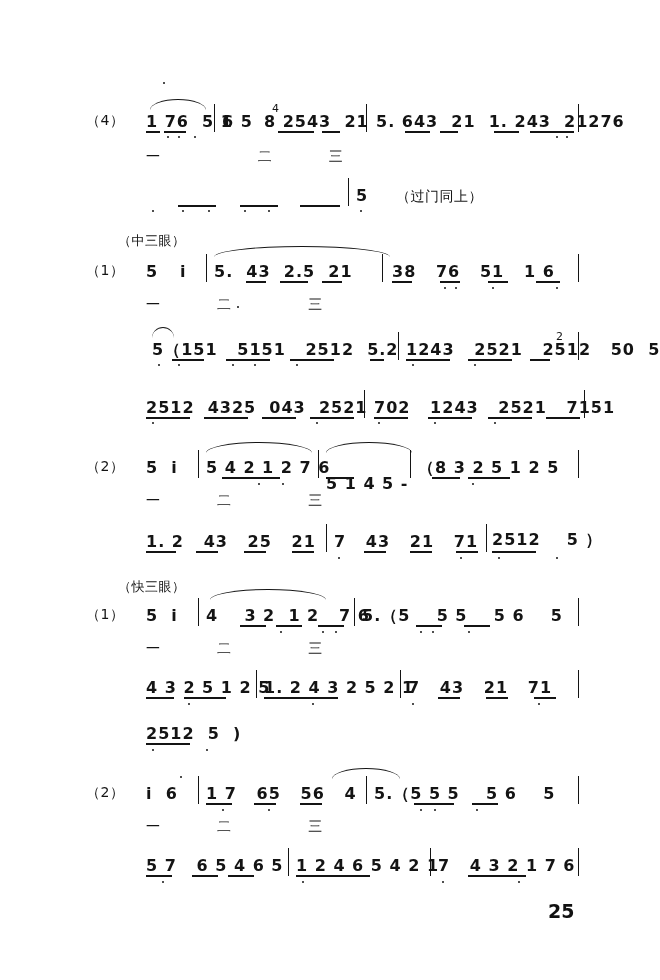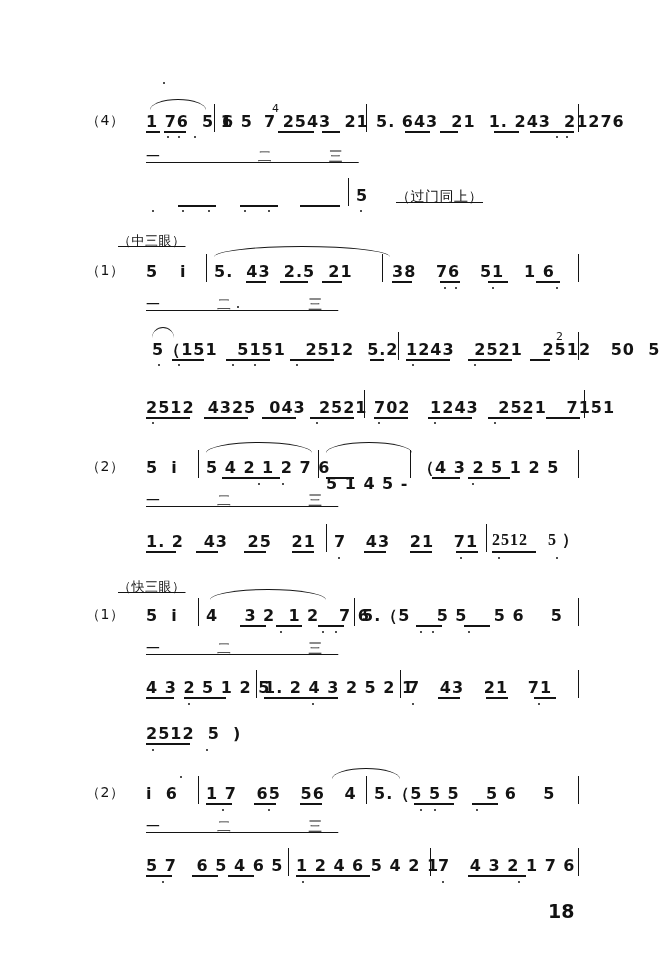--- a/index.html
+++ b/index.html
@@ -26,21 +26,20 @@
   }
   .num{
     font-family:"DejaVu Sans", sans-serif;
     font-size:16px;
     font-weight:600;
     letter-spacing:1px;
   }
   .cn{
     font-family:"DejaVu Sans", sans-serif;
     font-size:14px;
-    text-decoration:underline;
   }
   .label{
     font-family:"DejaVu Sans", sans-serif;
     font-size:14px;
   }
   .small{
     font-size:11px;
   }
   
   .beam{
@@ -86,21 +85,21 @@
   <div class="t num" style="left:146px;top:112px;">1 76  5 1</div>
   <div class="beam" style="left:146px;top:131px;width:14px;"></div>
   <div class="beam" style="left:164px;top:131px;width:22px;"></div>
   <div class="dot" style="left:167px;top:136px;"></div>
   <div class="dot" style="left:178px;top:136px;"></div>
   <div class="dot" style="left:194px;top:136px;"></div>
   <div class="bar" style="left:214px;top:104px;height:28px;"></div>
 
   <div class="t num" style="left:222px;top:112px;">6 5</div>
   <div class="t small" style="left:272px;top:102px;font-family:'DejaVu Sans',sans-serif;">4</div>
-  <div class="t num" style="left:264px;top:112px;">7 2543  21</div>
+  <div class="t num" style="left:264px;top:112px;">8 2543  21</div>
   <div class="beam" style="left:278px;top:131px;width:36px;"></div>
   <div class="beam" style="left:322px;top:131px;width:18px;"></div>
   <div class="bar" style="left:366px;top:104px;height:28px;"></div>
 
   <div class="t num" style="left:376px;top:112px;">5. 643  21  1. 243  21276</div>
   <div class="beam" style="left:405px;top:131px;width:25px;"></div>
   <div class="beam" style="left:440px;top:131px;width:18px;"></div>
   <div class="beam" style="left:494px;top:131px;width:25px;"></div>
   <div class="beam" style="left:530px;top:131px;width:44px;"></div>
   <div class="dot" style="left:556px;top:136px;"></div>
@@ -199,42 +198,42 @@
   <div class="slur" style="left:206px;top:442px;width:106px;"></div>
   <div class="t num" style="left:206px;top:458px;">5 4 2 1 2 7 6</div>
   <div class="beam" style="left:222px;top:477px;width:58px;"></div>
   <div class="dot" style="left:258px;top:483px;"></div>
   <div class="dot" style="left:282px;top:483px;"></div>
   <div class="bar" style="left:318px;top:450px;height:28px;"></div>
   <div class="slur" style="left:326px;top:442px;width:86px;"></div>
   <div class="t num" style="left:326px;top:458px;margin-top:16px;">5 1 4 5 -</div>
   <div class="beam" style="left:326px;top:477px;width:28px;"></div>
   <div class="bar" style="left:410px;top:450px;height:28px;"></div>
-  <div class="t num" style="left:418px;top:458px;">（4 3 2 5 1 2 5</div>
+  <div class="t num" style="left:418px;top:458px;">（8 3 2 5 1 2 5</div>
   <div class="beam" style="left:432px;top:477px;width:28px;"></div>
   <div class="beam" style="left:468px;top:477px;width:42px;"></div>
   <div class="dot" style="left:472px;top:483px;"></div>
   <div class="bar" style="left:578px;top:450px;height:28px;"></div>
 
   <div class="t cn" style="left:146px;top:492px;letter-spacing:16px;">一  二   三</div>
 
   <div class="t num" style="left:146px;top:532px;">1. 2   43   25   21</div>
   <div class="beam" style="left:146px;top:551px;width:30px;"></div>
   <div class="beam" style="left:196px;top:551px;width:22px;"></div>
   <div class="beam" style="left:244px;top:551px;width:22px;"></div>
   <div class="beam" style="left:292px;top:551px;width:22px;"></div>
   <div class="bar" style="left:326px;top:524px;height:28px;"></div>
   <div class="t num" style="left:334px;top:532px;">7   43   21   71</div>
   <div class="beam" style="left:364px;top:551px;width:22px;"></div>
   <div class="beam" style="left:410px;top:551px;width:22px;"></div>
   <div class="beam" style="left:456px;top:551px;width:22px;"></div>
   <div class="dot" style="left:338px;top:557px;"></div>
   <div class="dot" style="left:460px;top:557px;"></div>
   <div class="bar" style="left:486px;top:524px;height:28px;"></div>
-  <div class="t num" style="left:492px;top:530px;font-family:Liberation Serif, serif;">2512    5 ）</div>
+  <div class="t num" style="left:492px;top:530px;">2512    5 ）</div>
   <div class="beam" style="left:492px;top:551px;width:44px;"></div>
   <div class="dot" style="left:498px;top:557px;"></div>
   <div class="dot" style="left:556px;top:557px;"></div>
 
   <div class="t cn" style="left:118px;top:578px;font-size:13px;text-align:center;">（快三眼）</div>
 
   <div class="t label" style="left:86px;top:606px;">（1）</div>
   <div class="t num" style="left:146px;top:606px;">5  i</div>
   <div class="bar" style="left:198px;top:598px;height:28px;"></div>
   <div class="slur" style="left:210px;top:589px;width:116px;"></div>
@@ -309,16 +308,16 @@
   <div class="t num" style="left:296px;top:856px;text-align:center;">1 2 4 6 5 4 2 1</div>
   <div class="beam" style="left:296px;top:875px;width:74px;"></div>
   <div class="dot" style="left:302px;top:881px;"></div>
   <div class="bar" style="left:430px;top:848px;height:28px;"></div>
   <div class="t num" style="left:438px;top:856px;text-align:right;">7   4 3 2 1 7 6</div>
   <div class="beam" style="left:468px;top:875px;width:58px;"></div>
   <div class="dot" style="left:442px;top:881px;"></div>
   <div class="dot" style="left:518px;top:881px;"></div>
   <div class="bar" style="left:578px;top:848px;height:28px;"></div>
 
-  <div class="pagenum" style="left:548px;top:900px;">18</div>
+  <div class="pagenum" style="left:548px;top:900px;">25</div>
 
   <div class="t num" style="left:500px;top:398px;"></div>
 </div>
 
 </body></html>

